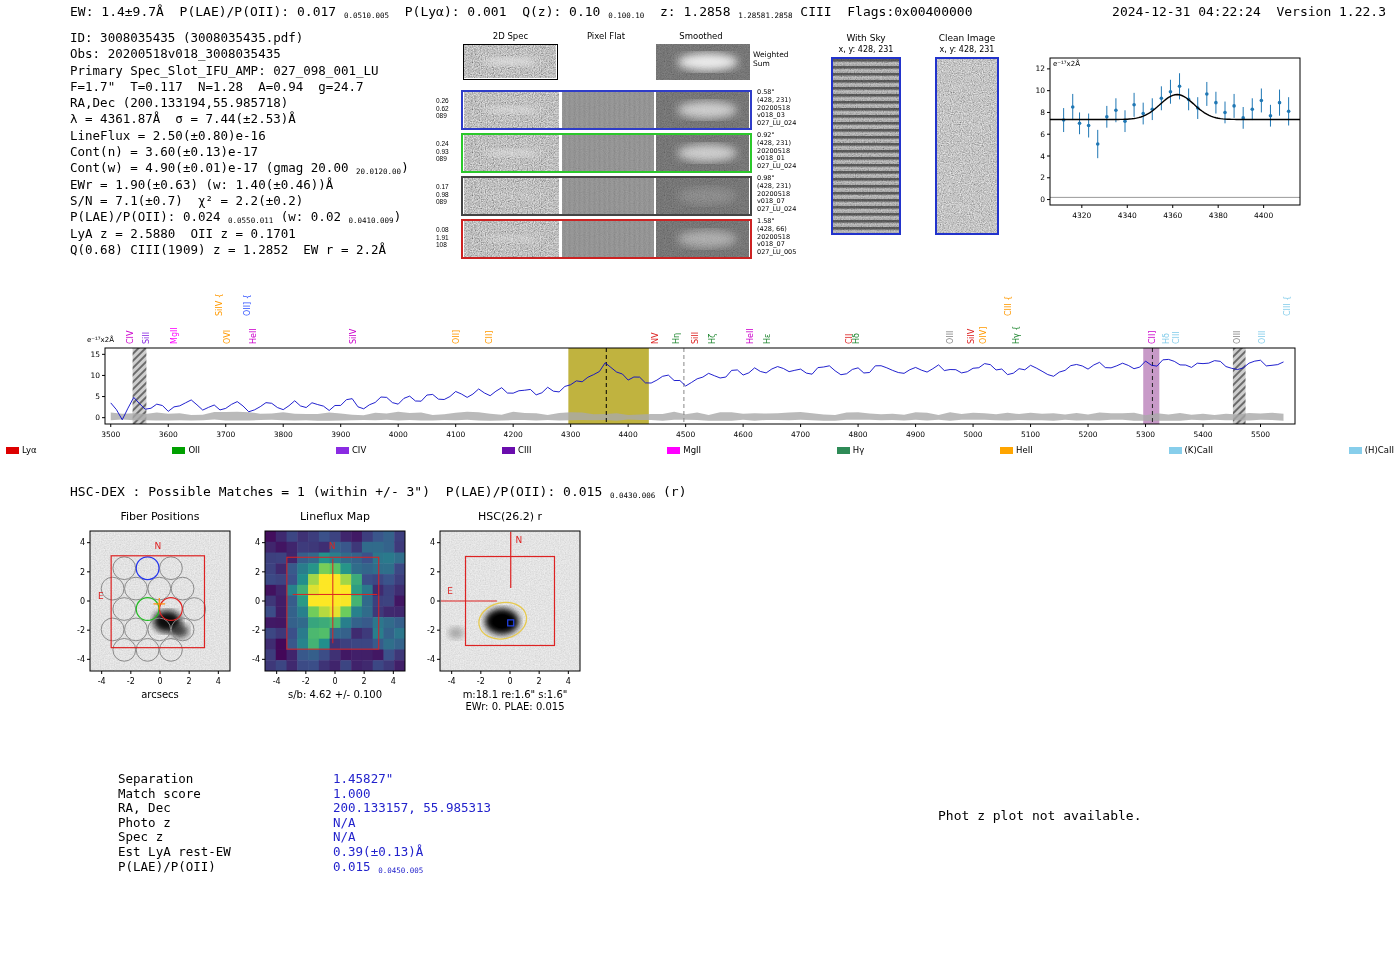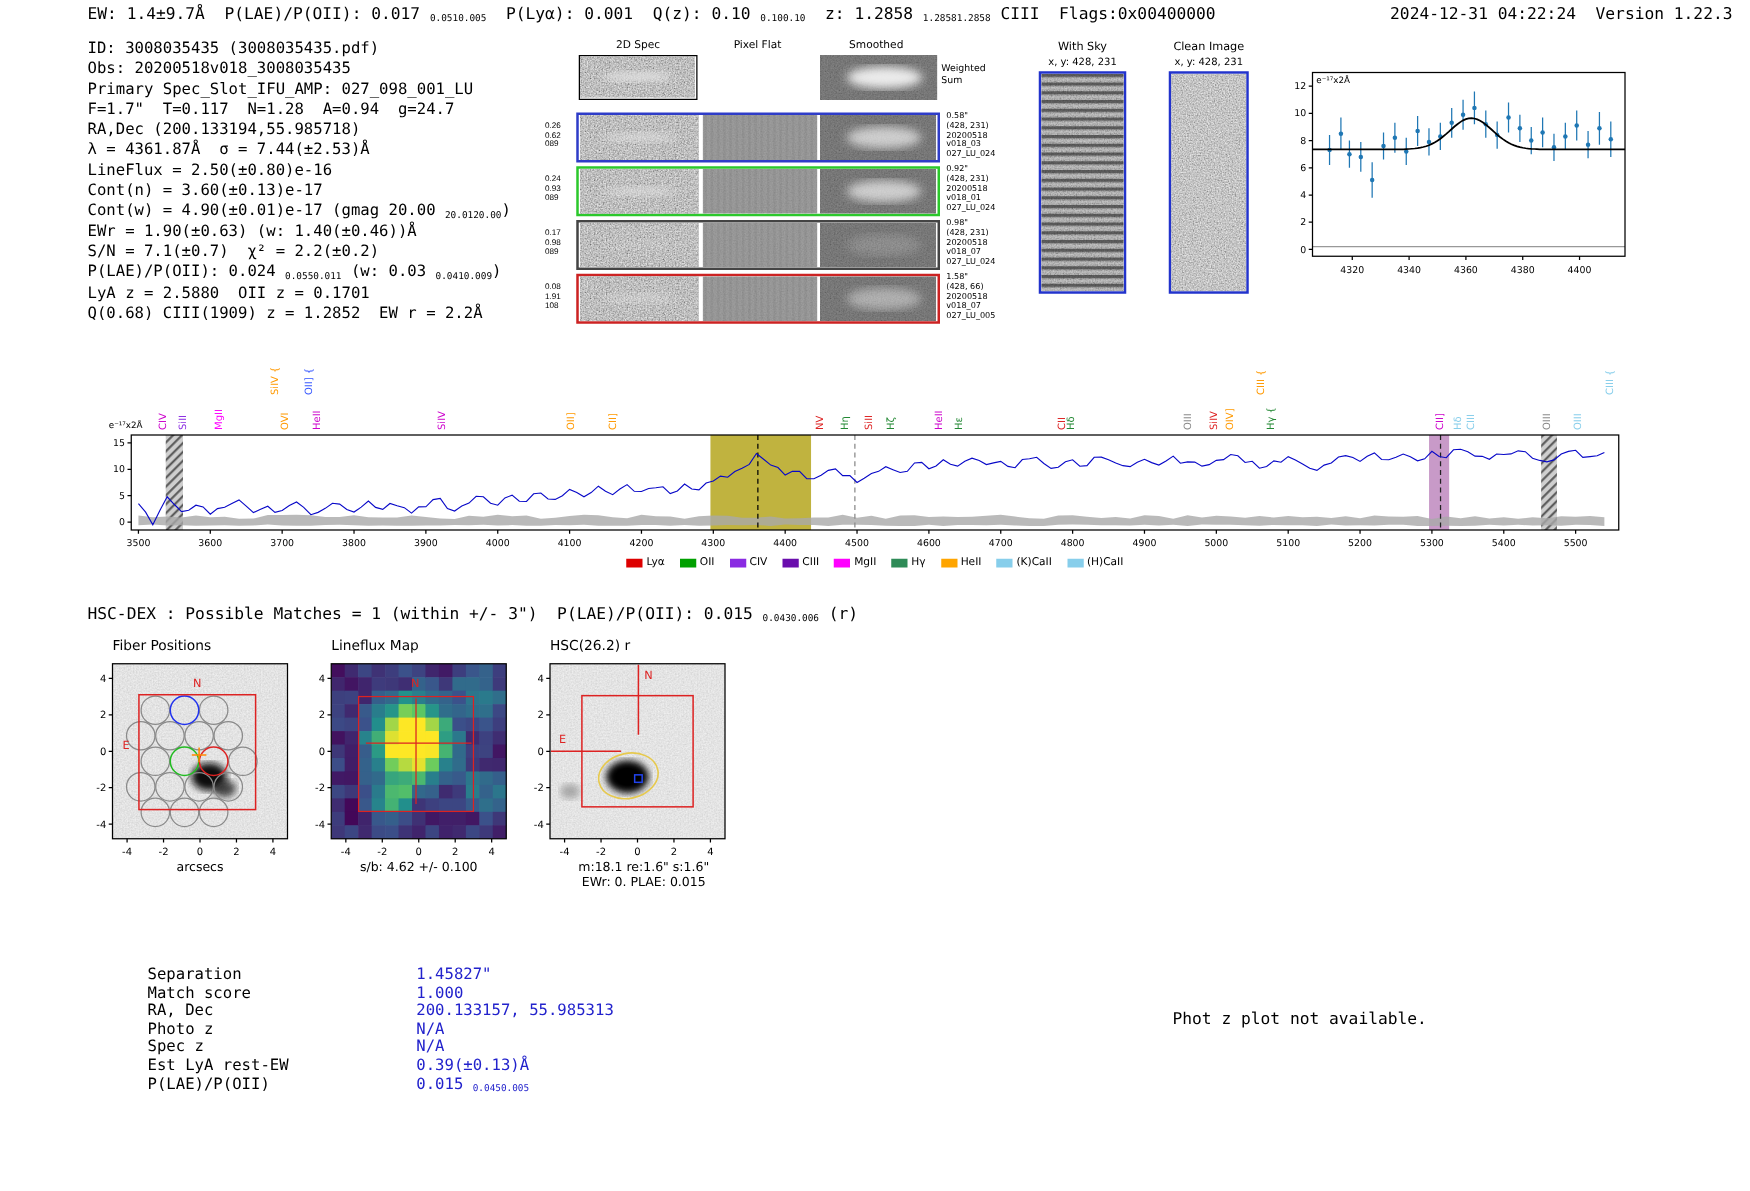--- a/index.html
+++ b/index.html
@@ -7,23 +7,23 @@
   #root{position:relative;width:1400px;height:953px;background:#fff;
         font-family:"DejaVu Sans Mono","Liberation Mono",monospace;color:#000;overflow:hidden;}
   .abs{position:absolute;}
   .mono{font-size:13px;white-space:pre;}
   .iline{font-size:12.5px;line-height:16.3px;white-space:pre;}
   .frac{display:inline-flex;flex-direction:row;font-size:7.5px;line-height:7.8px;
         vertical-align:-2px;text-align:left;}
   .sans{font-family:"DejaVu Sans","Liberation Sans",sans-serif;}
   .tinyl{font-size:6.5px;line-height:7.6px;font-family:Liberation Sans, sans-serif;}
   .tinyr{font-size:6.5px;line-height:7.8px;font-family:"DejaVu Sans",sans-serif;}
-  .ctitle{font-size:11px;text-align:left;font-family:"DejaVu Sans",sans-serif;}
+  .ctitle{font-size:11px;text-align:center;font-family:"DejaVu Sans",sans-serif;}
   .cxlab{font-size:10px;text-align:center;font-family:"DejaVu Sans",sans-serif;line-height:12px;}
-  #legend{display:flex;justify-content:center;align-items:center;font-size:8.5px;
+  #legend{display:flex;justify-content:space-between;align-items:center;font-size:8.5px;
           font-family:"DejaVu Sans",sans-serif;}
   .lg-item{display:inline-flex;align-items:center;gap:3px;margin:0 6px;}
   .lg-box{width:13px;height:7px;display:inline-block;}
   .mt-row{font-size:12.5px;line-height:14.6px;white-space:pre;}
   .mt-label{display:inline-block;width:215px;margin-left:48px;}
   .mt-val{color:#2222cc;}
   .cellwrap{overflow:hidden;}
 </style>
 </head>
 <body>
@@ -90,21 +90,21 @@
       <div class="iline"><span>Obs: 20200518v018_3008035435</span></div>
       <div class="iline"><span>Primary Spec_Slot_IFU_AMP: 027_098_001_LU</span></div>
       <div class="iline"><span>F=1.7"  T=0.117  N=1.28  A=0.94  g=24.7</span></div>
       <div class="iline"><span>RA,Dec (200.133194,55.985718)</span></div>
       <div class="iline"><span>λ = 4361.87Å  σ = 7.44(±2.53)Å</span></div>
       <div class="iline"><span>LineFlux = 2.50(±0.80)e-16</span></div>
       <div class="iline"><span>Cont(n) = 3.60(±0.13)e-17</span></div>
       <div class="iline"><span>Cont(w) = 4.90(±0.01)e-17 (gmag 20.00 </span><span class="frac"><span>20.01</span><span>20.00</span></span><span>)</span></div>
       <div class="iline"><span>EWr = 1.90(±0.63) (w: 1.40(±0.46))Å</span></div>
       <div class="iline"><span>S/N = 7.1(±0.7)  χ² = 2.2(±0.2)</span></div>
-      <div class="iline"><span>P(LAE)/P(OII): 0.024 </span><span class="frac"><span>0.055</span><span>0.011</span></span><span> (w: 0.03 </span><span class="frac"><span>0.041</span><span>0.009</span></span><span>)</span></div>
+      <div class="iline"><span>P(LAE)/P(OII): 0.024 </span><span class="frac"><span>0.055</span><span>0.011</span></span><span> (w: 0.02 </span><span class="frac"><span>0.041</span><span>0.009</span></span><span>)</span></div>
       <div class="iline"><span>LyA z = 2.5880  OII z = 0.1701</span></div>
       <div class="iline"><span>Q(0.68) CIII(1909) z = 1.2852  EW r = 2.2Å</span></div>
     </div>
 
   <div id="spec2d-rows">
     <div class="abs sans" style="left:463px;top:31px;width:95px;text-align:center;font-size:8.5px;">2D Spec</div>
     <div class="abs sans" style="left:560px;top:31px;width:92px;text-align:center;font-size:8.5px;">Pixel Flat</div>
     <div class="abs sans" style="left:654px;top:31px;width:94px;text-align:center;font-size:8.5px;">Smoothed</div>
     <div class="abs sans" style="left:753px;top:50px;font-size:7.5px;line-height:9px;">
       <div>Weighted</div>

